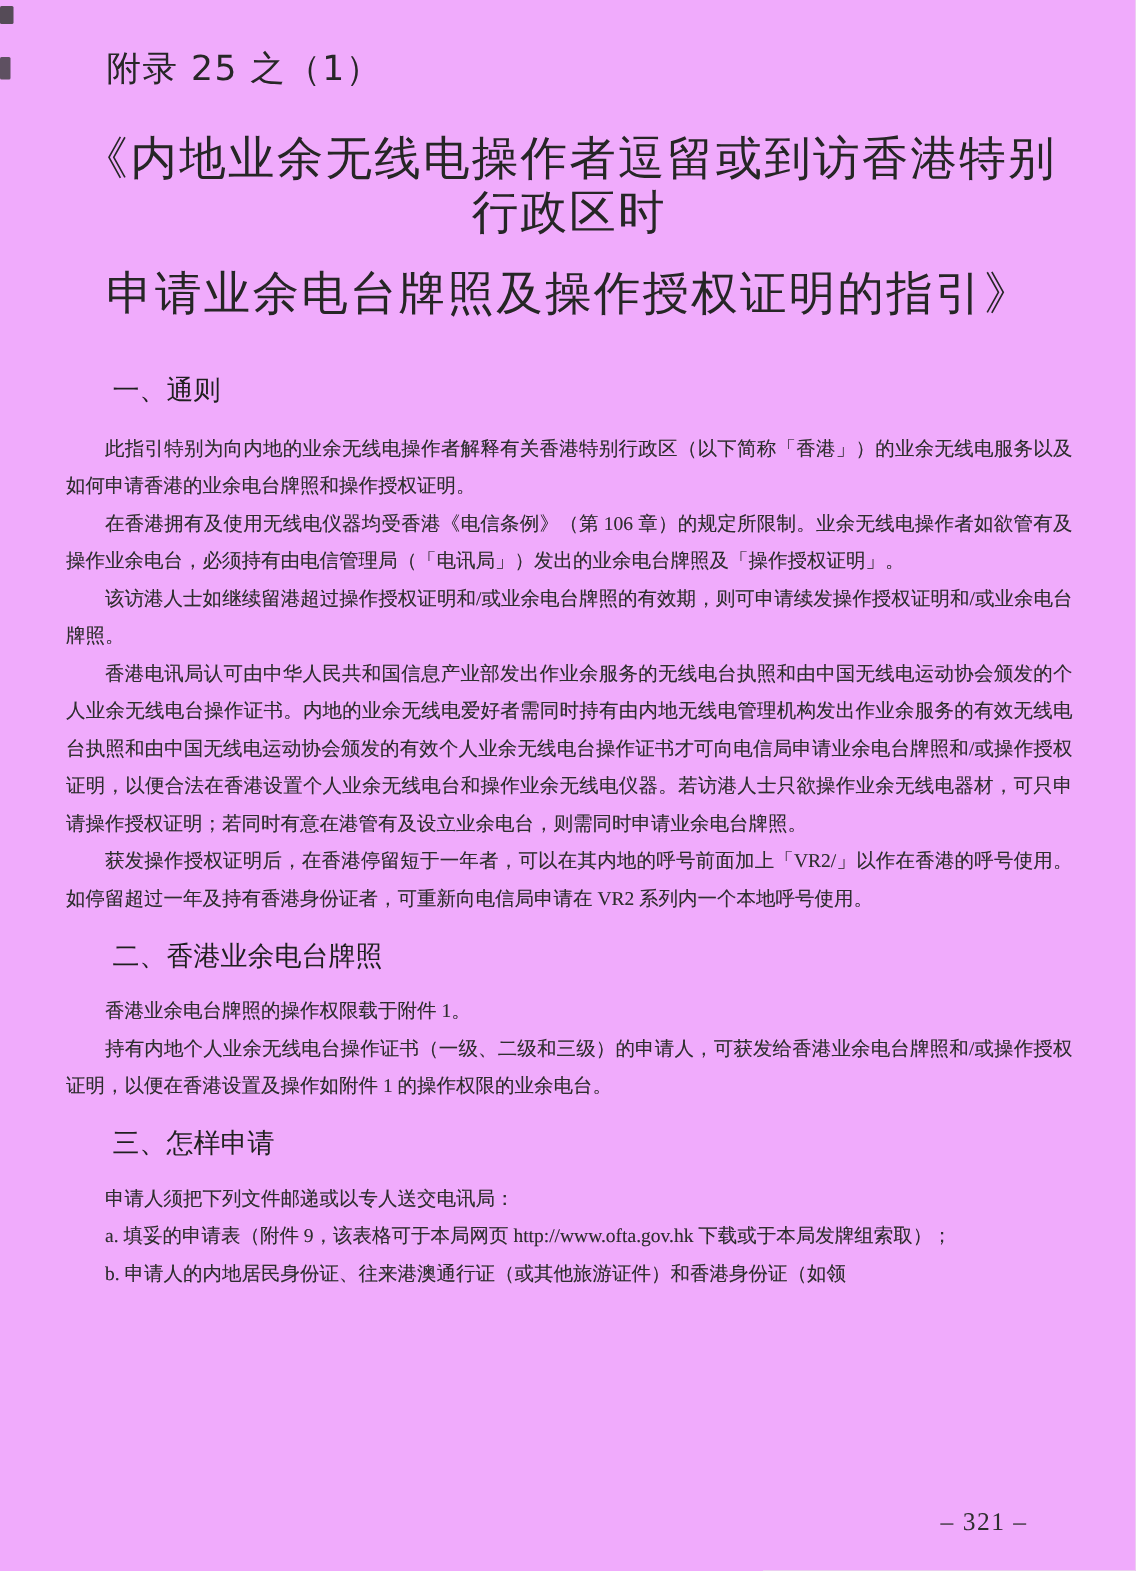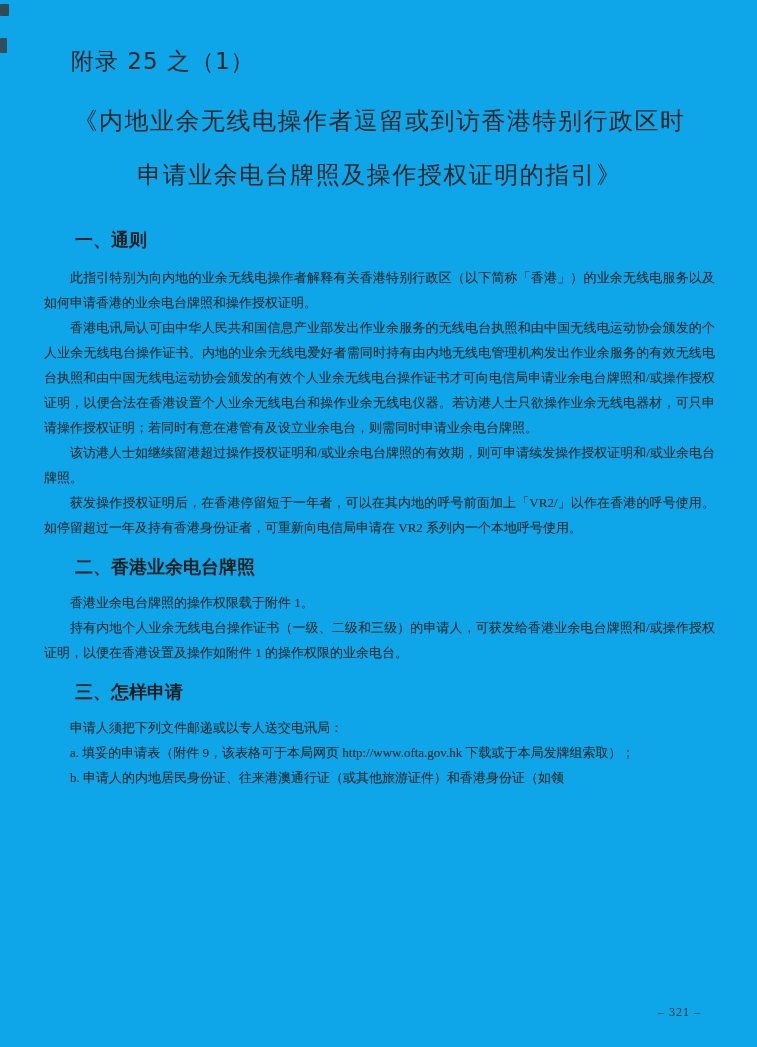--- a/index.html
+++ b/index.html
@@ -1,64 +1,64 @@
 <!DOCTYPE html>
 <html lang="zh"><head>
 <meta charset="utf-8">
 <style>
   html,body{margin:0;padding:0;background:#e9e9e9;}
   .page{
     position:relative;
     width:757px;height:1047px;
     margin:0 auto;
-    background:#0ea5e9;
+    background:#f0abfc;
     overflow:hidden;
     color:#2b2b2b;
     box-sizing:border-box;
-    padding:15px 42px 0 44px;
+    padding:0 42px 0 44px;
     font-family:"Liberation Serif","DejaVu Serif",serif;
   }
   .appendix-label{
     margin:31px 0 0 27px;
     font-family:"DejaVu Sans","Liberation Sans",sans-serif;
     font-size:23px;line-height:30px;
     letter-spacing:1px;
     color:#272727;
   }
   .doc-title{
     text-align:center;
     font-family:"DejaVu Sans","Liberation Sans",sans-serif;
-    font-size:24px;line-height:36px;
+    font-size:31px;line-height:36px;
     letter-spacing:1.5px;
     color:#262626;
   }
   .doc-title.line1{margin-top:27px;}
   .doc-title.line2{margin-top:18px;}
   .sec-heading{
     font-family:"DejaVu Sans","Liberation Sans",sans-serif;
-    font-weight:bold;
+    font-weight:normal;
     font-size:18px;line-height:26px;
     margin:14px 0 10px 31px;
     color:#1f1f1f;
   }
   .sec-heading.first{margin-top:34px;margin-bottom:12px;}
   p.body-par{
     margin:0;
     font-size:13px;
     line-height:25px;
     text-indent:2em;
     text-align:justify;
     text-align-last:left;
     color:#2e2e2e;
     text-shadow:0 0 0.4px rgba(20,20,20,0.35);
   }
   .page-number{
     position:absolute;
-    top:1005px;right:56px;
-    font-size:12px;
+    top:1005px;right:72px;
+    font-size:17px;
     letter-spacing:1px;
     color:#2e2e2e;
     margin-left:18px;
   }
   .speck{
     position:absolute;
     background:#3a3a3a;
     border-radius:1px;
   }
   .speck.s1{left:0px;top:4px;width:9px;height:12px;opacity:.85;}
@@ -73,22 +73,23 @@
   <span class="speck s2"></span>
 
   <div class="appendix-label">附录 25 之（1）</div>
 
   <div class="doc-title line1">《内地业余无线电操作者逗留或到访香港特别行政区时</div>
   <div class="doc-title line2">申请业余电台牌照及操作授权证明的指引》</div>
 
   <div class="section">
     <div class="sec-heading first">一、通则</div>
     <p class="body-par">此指引特别为向内地的业余无线电操作者解释有关香港特别行政区（以下简称「香港」）的业余无线电服务以及如何申请香港的业余电台牌照和操作授权证明。</p>
+    <p class="body-par">在香港拥有及使用无线电仪器均受香港《电信条例》（第 106 章）的规定所限制。业余无线电操作者如欲管有及操作业余电台，必须持有由电信管理局（「电讯局」）发出的业余电台牌照及「操作授权证明」。</p>
+    <p class="body-par">该访港人士如继续留港超过操作授权证明和/或业余电台牌照的有效期，则可申请续发操作授权证明和/或业余电台牌照。</p>
     <p class="body-par">香港电讯局认可由中华人民共和国信息产业部发出作业余服务的无线电台执照和由中国无线电运动协会颁发的个人业余无线电台操作证书。内地的业余无线电爱好者需同时持有由内地无线电管理机构发出作业余服务的有效无线电台执照和由中国无线电运动协会颁发的有效个人业余无线电台操作证书才可向电信局申请业余电台牌照和/或操作授权证明，以便合法在香港设置个人业余无线电台和操作业余无线电仪器。若访港人士只欲操作业余无线电器材，可只申请操作授权证明；若同时有意在港管有及设立业余电台，则需同时申请业余电台牌照。</p>
-    <p class="body-par">该访港人士如继续留港超过操作授权证明和/或业余电台牌照的有效期，则可申请续发操作授权证明和/或业余电台牌照。</p>
     <p class="body-par">获发操作授权证明后，在香港停留短于一年者，可以在其内地的呼号前面加上「VR2/」以作在香港的呼号使用。如停留超过一年及持有香港身份证者，可重新向电信局申请在 VR2 系列内一个本地呼号使用。</p>
   </div>
 
   <div class="section">
     <div class="sec-heading">二、香港业余电台牌照</div>
     <p class="body-par">香港业余电台牌照的操作权限载于附件 1。</p>
     <p class="body-par">持有内地个人业余无线电台操作证书（一级、二级和三级）的申请人，可获发给香港业余电台牌照和/或操作授权证明，以便在香港设置及操作如附件 1 的操作权限的业余电台。</p>
   </div>
 
   <div class="section">

